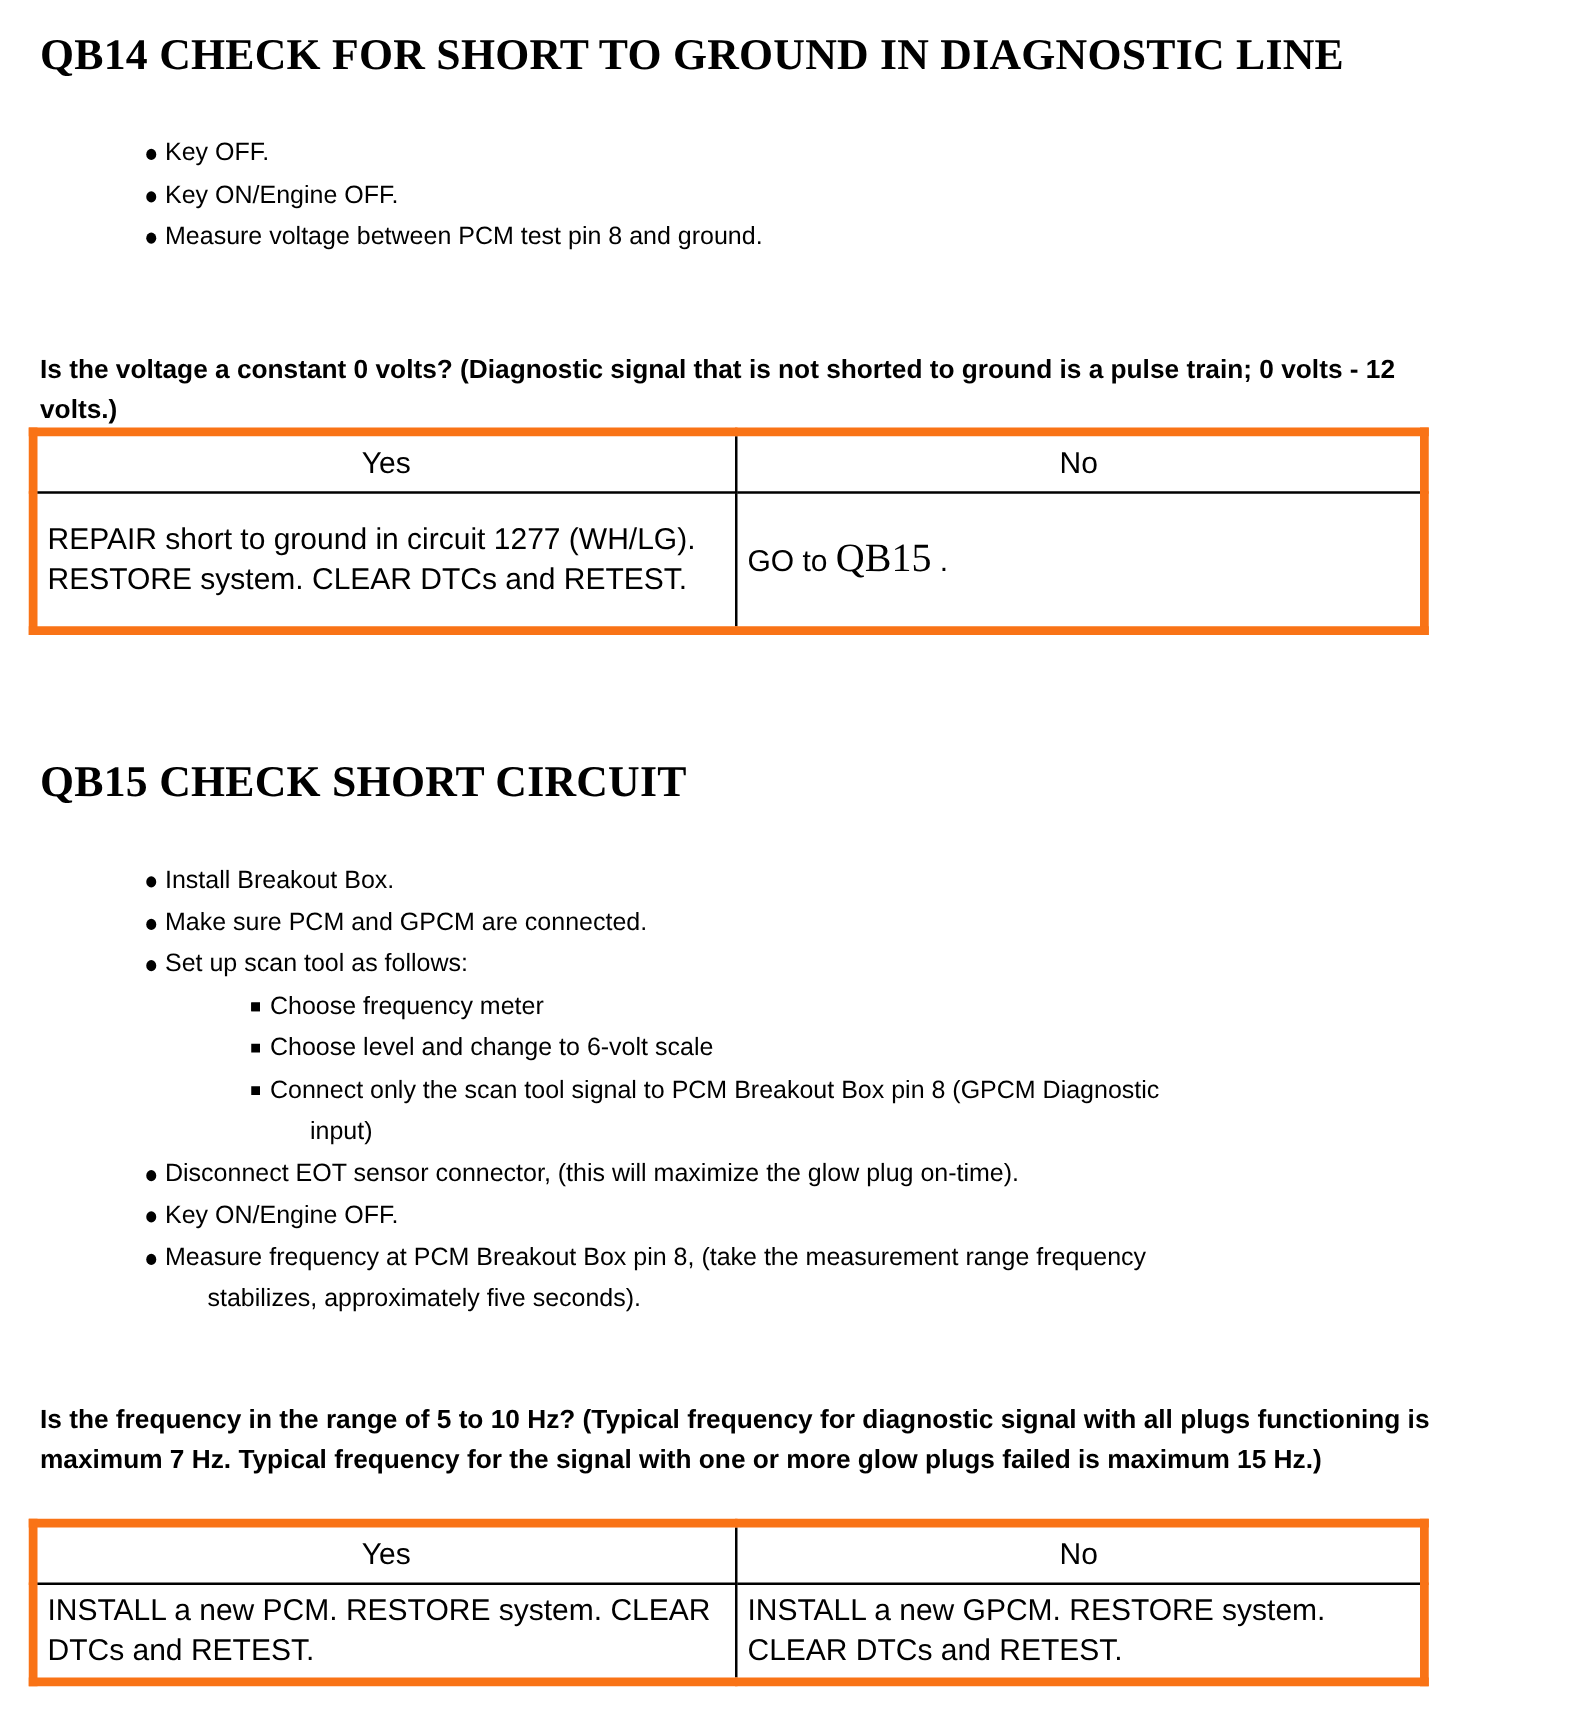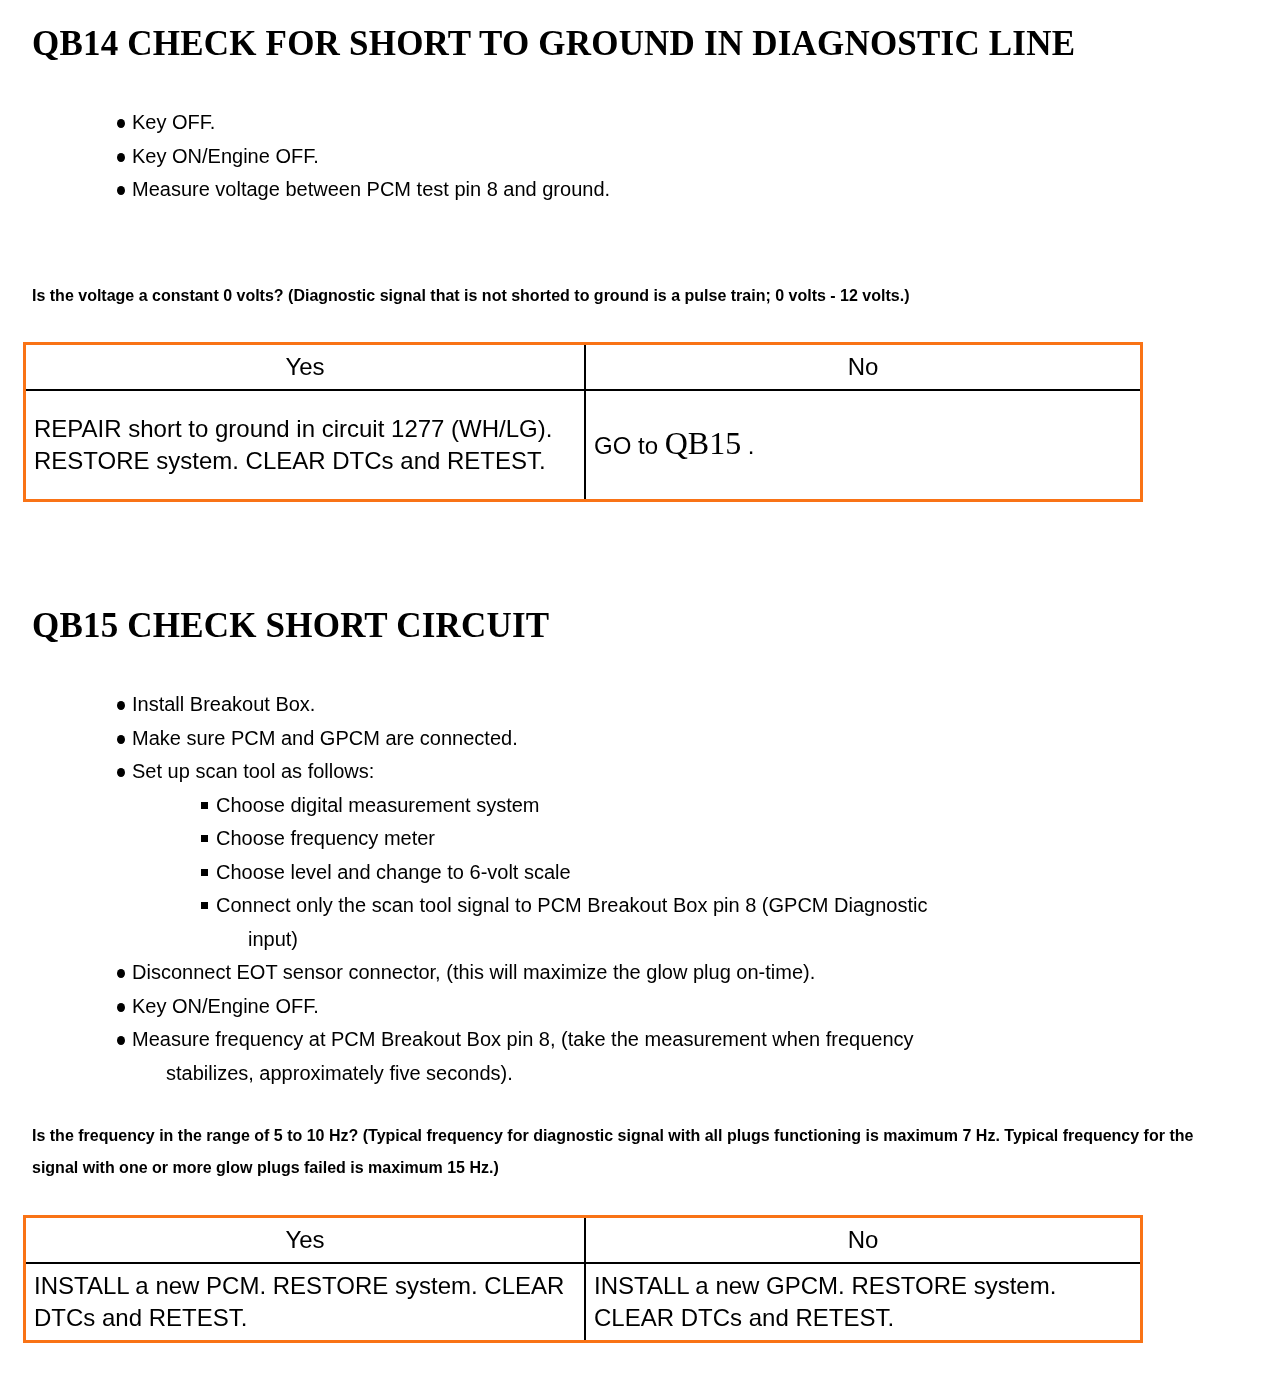--- a/index.html
+++ b/index.html
@@ -6,26 +6,26 @@
   body { width: 1264px; height: 1382px; position: relative; color: #000; font-family: "Liberation Sans", sans-serif; overflow: hidden; }
   .h1 { position: absolute; left: 32px; font-family: "Liberation Serif", serif; font-weight: bold; font-size: 35px; letter-spacing: 0.2px; margin: 0; line-height: 40px; white-space: nowrap; }
   .bullets { position: absolute; left: 116px; margin: 0; padding: 0; list-style: none; font-size: 20px; line-height: 33.5px; }
   .bullets li { position: relative; padding-left: 16px; white-space: nowrap; }
   .bullets li .dot { position: absolute; left: 1px; top: 13px; width: 8px; height: 9px; border-radius: 50%; background: #000; }
   .bullets li .cont { display: block; padding-left: 34px; }
   .sub { list-style: none; margin: 0; padding: 0 0 0 84px; }
   .sub li { padding-left: 16px; }
   .sub li .sq { position: absolute; left: 1px; top: 13px; width: 7px; height: 7px; background: #000; border-radius: 0; }
   .sub li .cont { padding-left: 32px; }
-  .question { position: absolute; left: 32px; font-weight: bold; font-size: 16px; line-height: 31.5px; margin: 0; }
+  .question { position: absolute; left: 32px; font-weight: bold; font-size: 21px; line-height: 31.5px; margin: 0; }
   table.dt { position: absolute; left: 23px; border-collapse: collapse; font-size: 24px; }
   table.dt th, table.dt td { border: 2px solid #000; padding: 0 8px; vertical-align: middle; }
   table.dt th { font-weight: normal; text-align: center; height: 44px; }
   table.dt td { text-align: left; line-height: 32px; }
-  table.dt { border: 3px solid #f97316; }
+  table.dt { border: 7px solid #f97316; }
   .serif-ref { font-family: "Liberation Serif", serif; font-size: 32px; }
 </style>
 </head>
 <body>
 
 <h1 class="h1" style="top:24px;">QB14 CHECK FOR SHORT TO GROUND IN DIAGNOSTIC LINE</h1>
 
 <ul class="bullets" style="top:106px;">
   <li><span class="dot"></span><span>Key OFF.</span></li>
   <li><span class="dot"></span><span>Key ON/Engine OFF.</span></li>
@@ -47,29 +47,29 @@
 </tbody>
   </table>
 
 <h1 class="h1" style="top:606px;">QB15 CHECK SHORT CIRCUIT</h1>
 
 <ul class="bullets" style="top:688px;">
   <li><span class="dot"></span><span>Install Breakout Box.</span></li>
   <li><span class="dot"></span><span>Make sure PCM and GPCM are connected.</span></li>
   <li><span class="dot"></span><span>Set up scan tool as follows:</span>
     <ul class="sub" style="margin-left:-16px;">
-      <li style="position:relative;"><span class="sq"></span><span>Choose digital measurement system</span></li>
+      <li style="position:relative;"><span class="sq"></span></li>
       <li style="position:relative;"><span class="sq"></span><span>Choose frequency meter</span></li>
       <li style="position:relative;"><span class="sq"></span><span>Choose level and change to 6-volt scale</span></li>
       <li style="position:relative;"><span class="sq"></span><span>Connect only the scan tool signal to PCM Breakout Box pin 8 (GPCM Diagnostic</span><span class="cont">input)</span></li>
     </ul>
   </li>
   <li><span class="dot"></span><span>Disconnect EOT sensor connector, (this will maximize the glow plug on-time).</span></li>
   <li><span class="dot"></span><span>Key ON/Engine OFF.</span></li>
-  <li><span class="dot"></span><span>Measure frequency at PCM Breakout Box pin 8, (take the measurement when frequency</span><span class="cont">stabilizes, approximately five seconds).</span></li>
+  <li><span class="dot"></span><span>Measure frequency at PCM Breakout Box pin 8, (take the measurement range frequency</span><span class="cont">stabilizes, approximately five seconds).</span></li>
 </ul>
 
 <p class="question" style="top:1120px; width:1180px;">Is the frequency in the range of 5 to 10 Hz? (Typical frequency for diagnostic signal with all plugs functioning is maximum 7 Hz. Typical frequency for the signal with one or more glow plugs failed is maximum 15 Hz.)</p>
 
 <table class="dt" style="top:1215px; width:1120px;">
   <tbody>
       <tr>
     <th style="width:542px;">Yes</th>
     <th>No</th>
   </tr>

